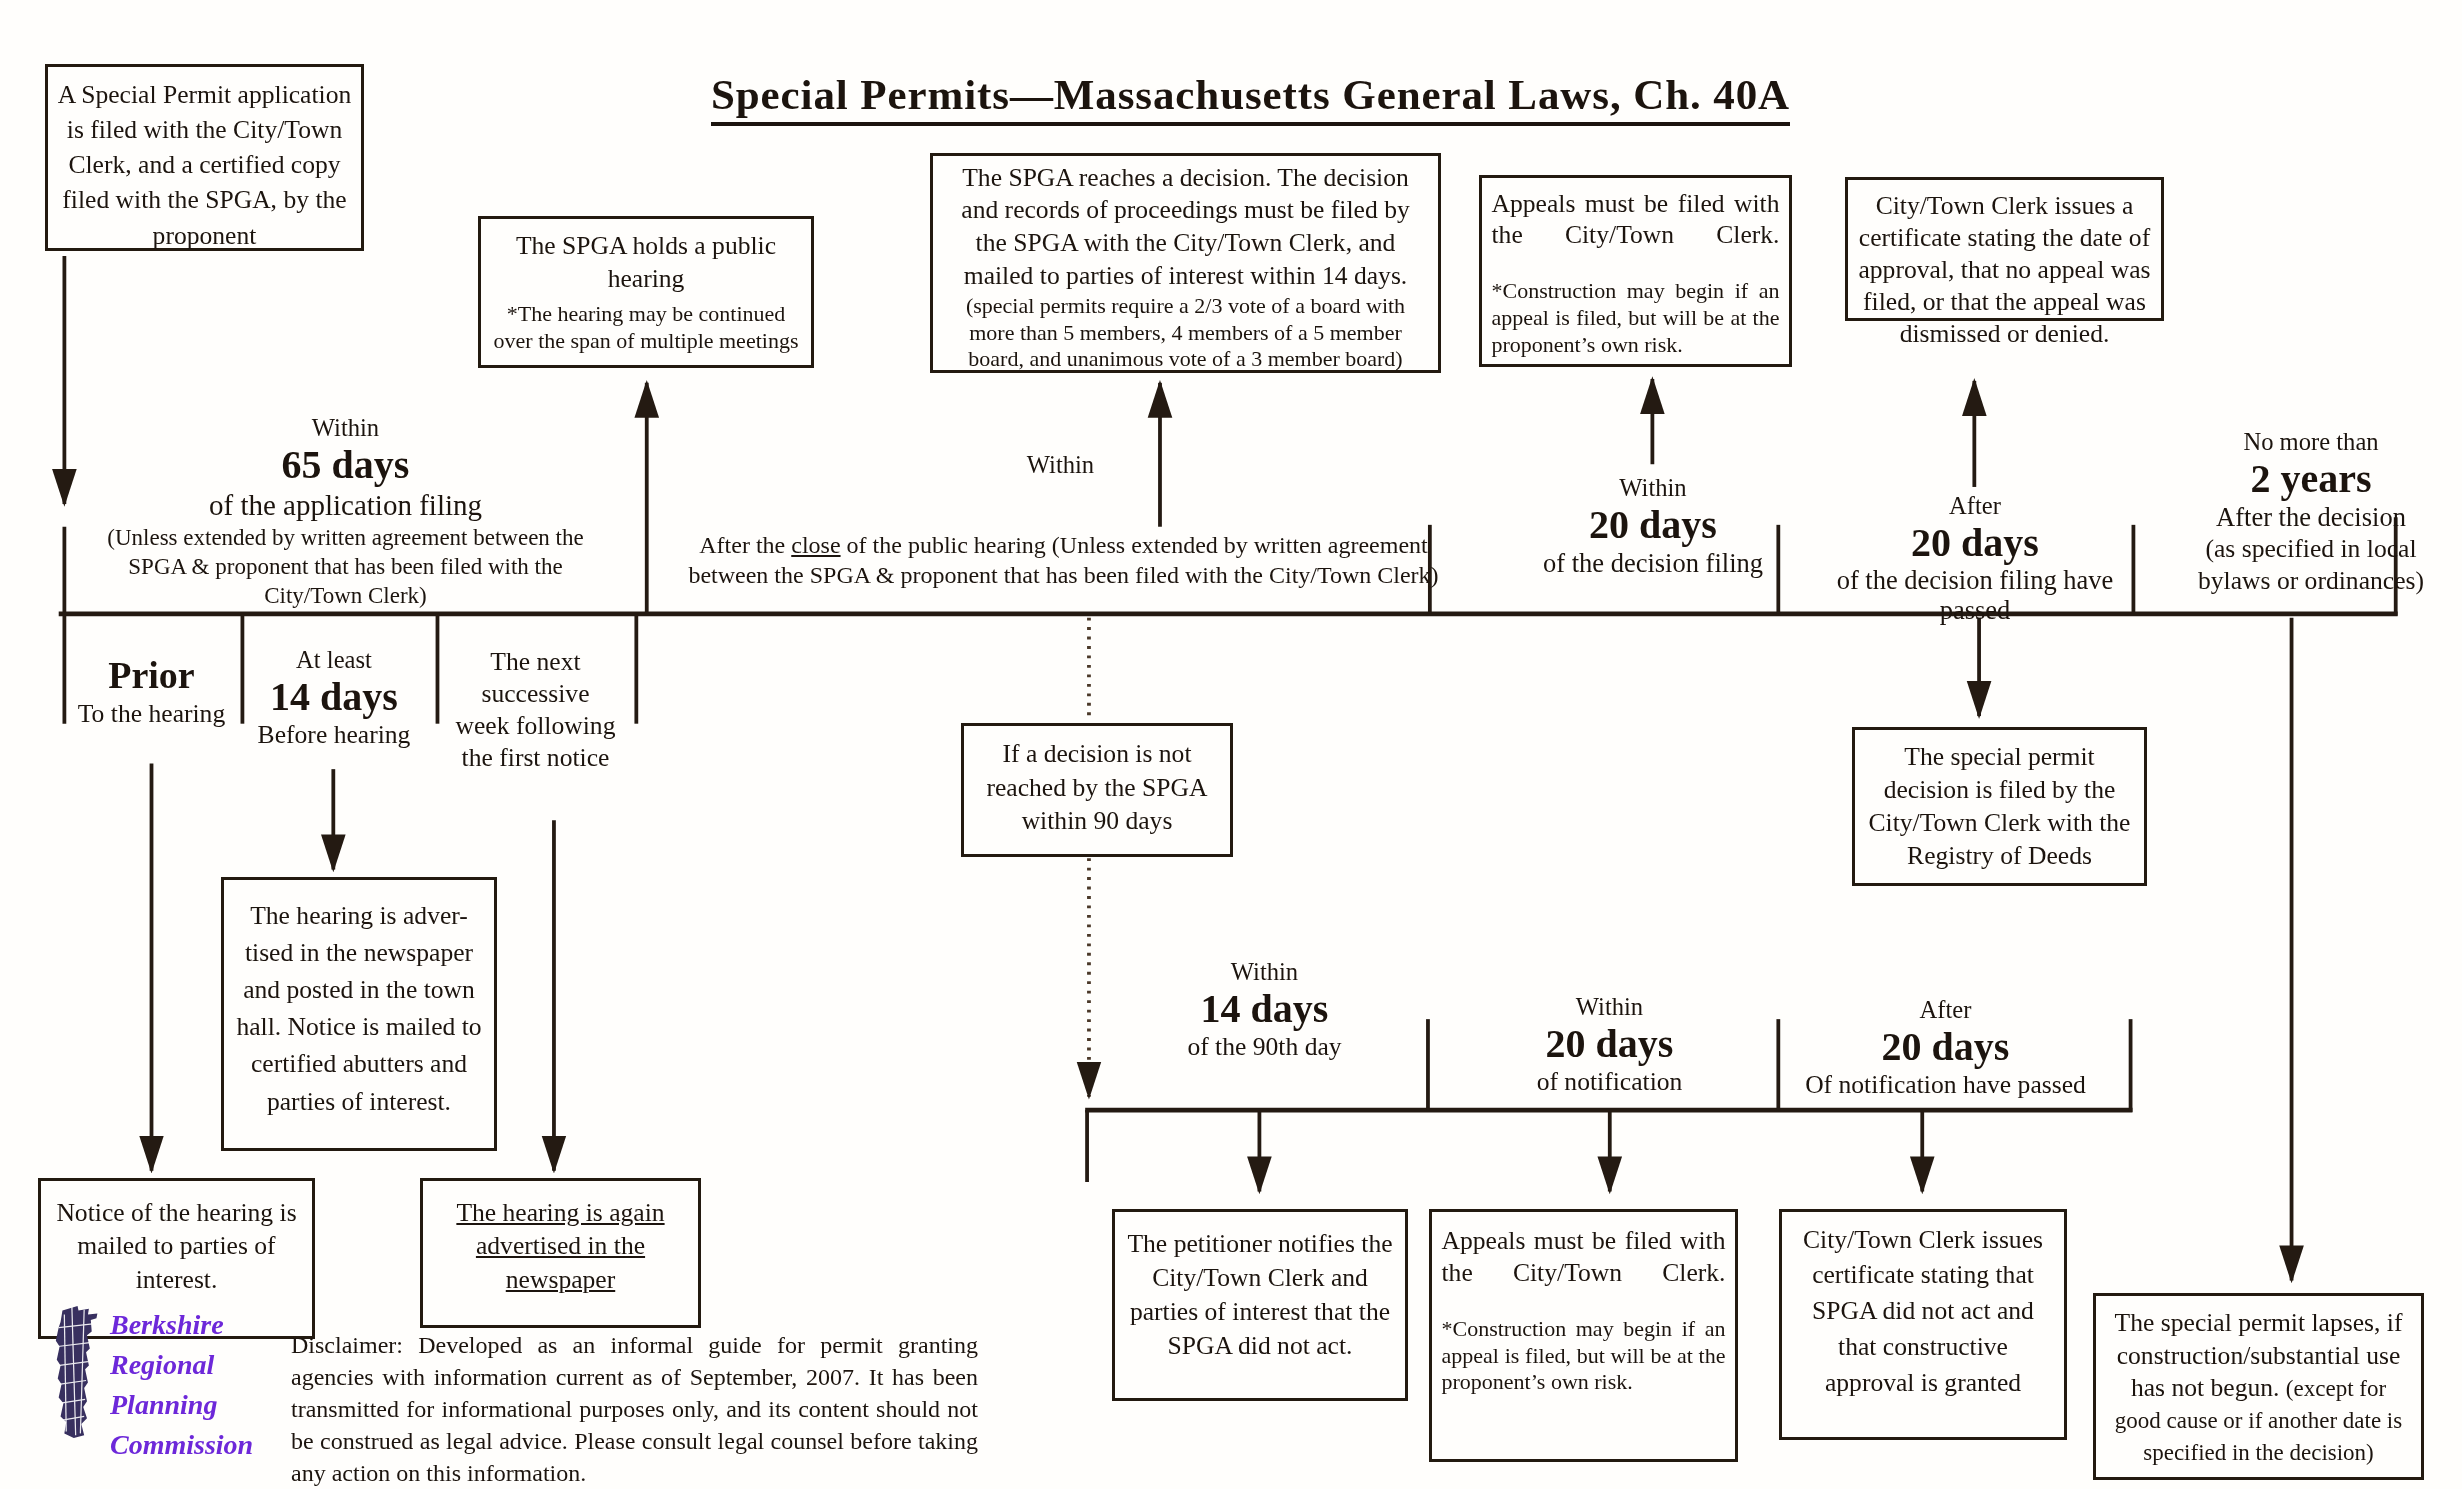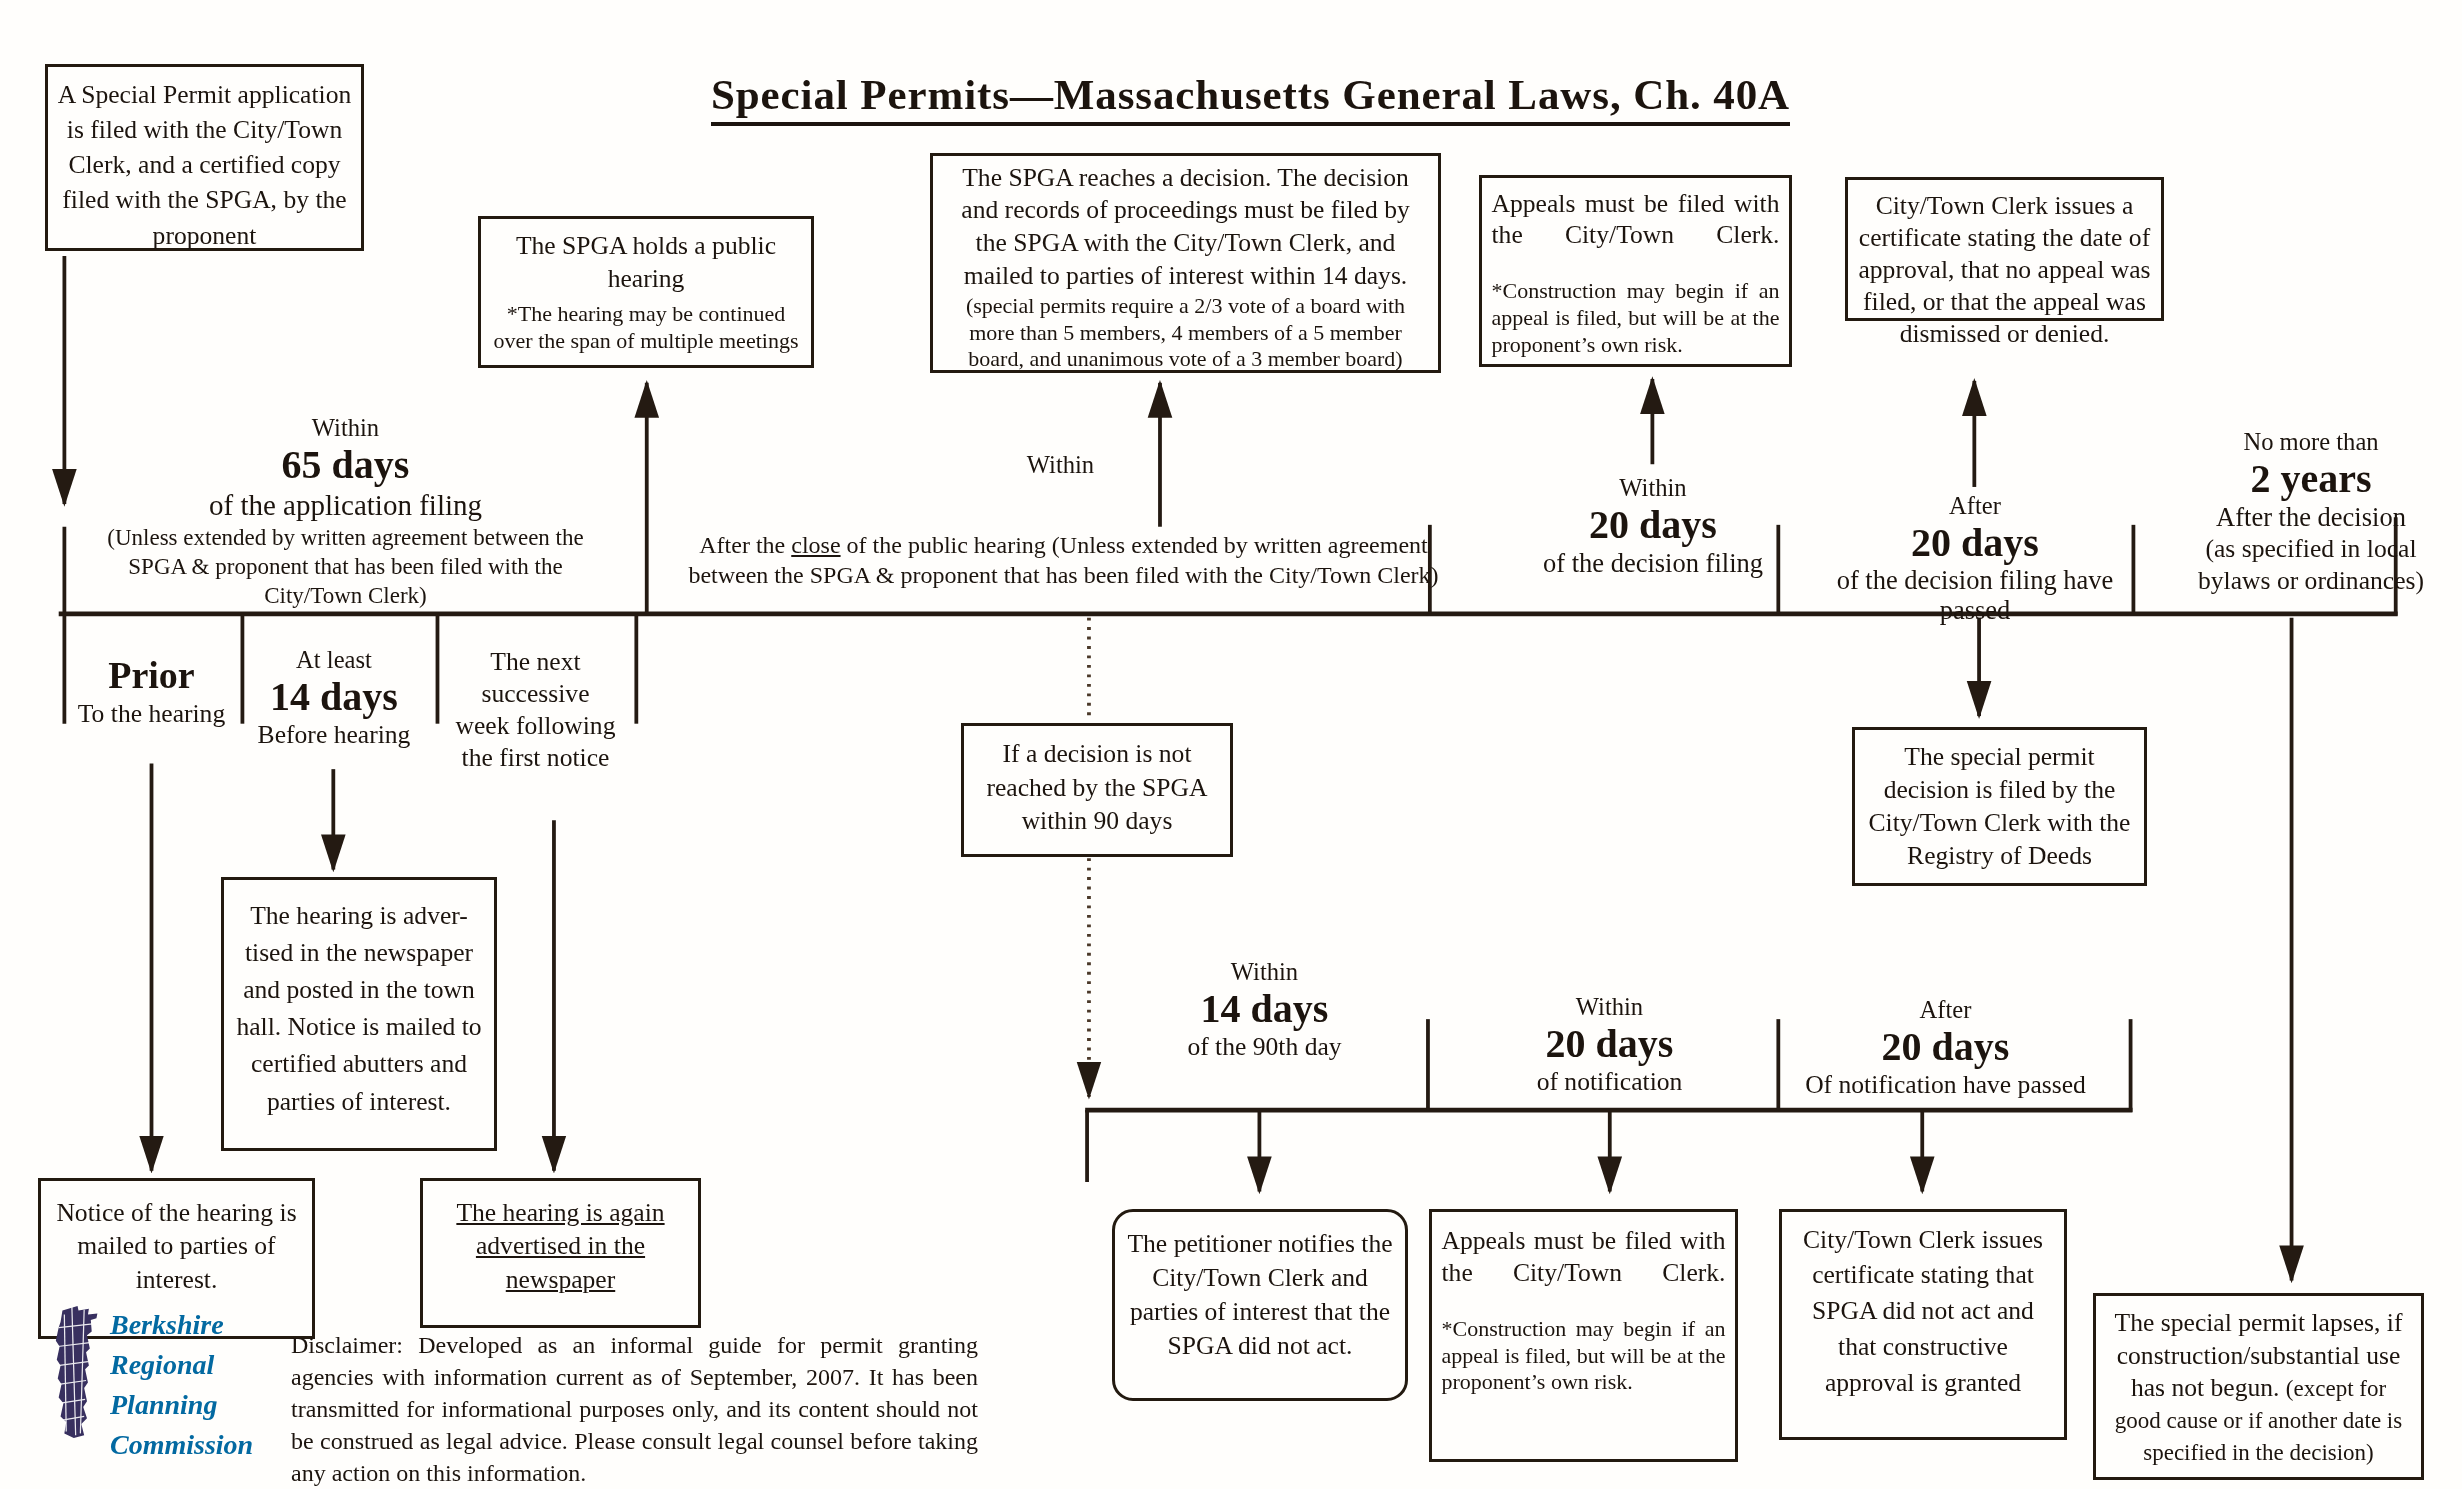--- a/index.html
+++ b/index.html
@@ -18,21 +18,21 @@
   .tl .sub{display:block;font-size:28px;line-height:36px;}
   .tl .note{display:block;font-size:23px;line-height:29px;}
   .tl .sub-sm{display:block;font-size:25.6px;line-height:32px;}
   .u{text-decoration:underline;}
   #title-wrap{position:absolute;left:668px;top:70px;width:1165px;text-align:center;z-index:1;}
   #title-wrap span{display:inline-block;font-size:43px;font-weight:bold;letter-spacing:0.9px;
                    border-bottom:4.7px solid #1c140e;padding-bottom:2.8px;}
   #note90{position:absolute;left:687px;top:530px;width:753px;text-align:center;
           font-size:24px;line-height:30px;z-index:1;}
   .footer-logo-text{position:absolute;left:110px;top:1305px;width:265px;z-index:1;
-          font-style:italic;font-weight:bold;font-size:28px;line-height:40px;color:#0369a1;}
+          font-style:italic;font-weight:bold;font-size:28px;line-height:40px;color:#6d28d9;}
   .footer-logo-text span{display:block;}
   #disclaimer{position:absolute;left:291px;top:1329px;width:687px;font-size:24px;
           line-height:32px;text-align:justify;z-index:1;}
   #disclaimer p{margin:0;}
   .small-inline{font-size:23px;}
 </style>
 </head>
 <body>
 
 <div id="stage">
@@ -176,21 +176,21 @@
     <span class="value">20 days</span>
     <span class="sub-sm">of notification</span>
   </div>
 
   <div class="tl" style="left:1780px;top:996px;width:331px;">
     <span class="pre">After</span>
     <span class="value">20 days</span>
     <span class="sub-sm">Of notification have passed</span>
   </div>
 
-  <div class="box" style="left:1112px;top:1209px;width:296px;height:192px;line-height:1.33;padding-top:15px;border-radius:21px;">The petitioner notifies the City/Town Clerk and parties of interest that the SPGA did not act.</div>
+  <div class="box" style="left:1112px;top:1209px;width:296px;height:192px;line-height:1.33;padding-top:15px;">The petitioner notifies the City/Town Clerk and parties of interest that the SPGA did not act.</div>
 
   <div class="box just" style="left:1429px;top:1209px;width:309px;height:253px;padding-top:13.3px;">
     <span class="main">Appeals must be filed with the City/Town Clerk.</span>
     <span class="note">*Construction may begin if an appeal is filed, but will be at the proponent’s own risk.</span>
   </div>
 
   <div class="box" style="left:1779px;top:1209px;width:288px;height:231px;line-height:1.4;">City/Town Clerk issues certificate stating that SPGA did not act and that constructive approval is granted</div>
 
   <div class="box" style="left:2093px;top:1293px;width:331px;height:187px;line-height:1.26;padding-top:11.4px;">
     <span>The special permit lapses, if construction/substantial use has not begun.</span>

